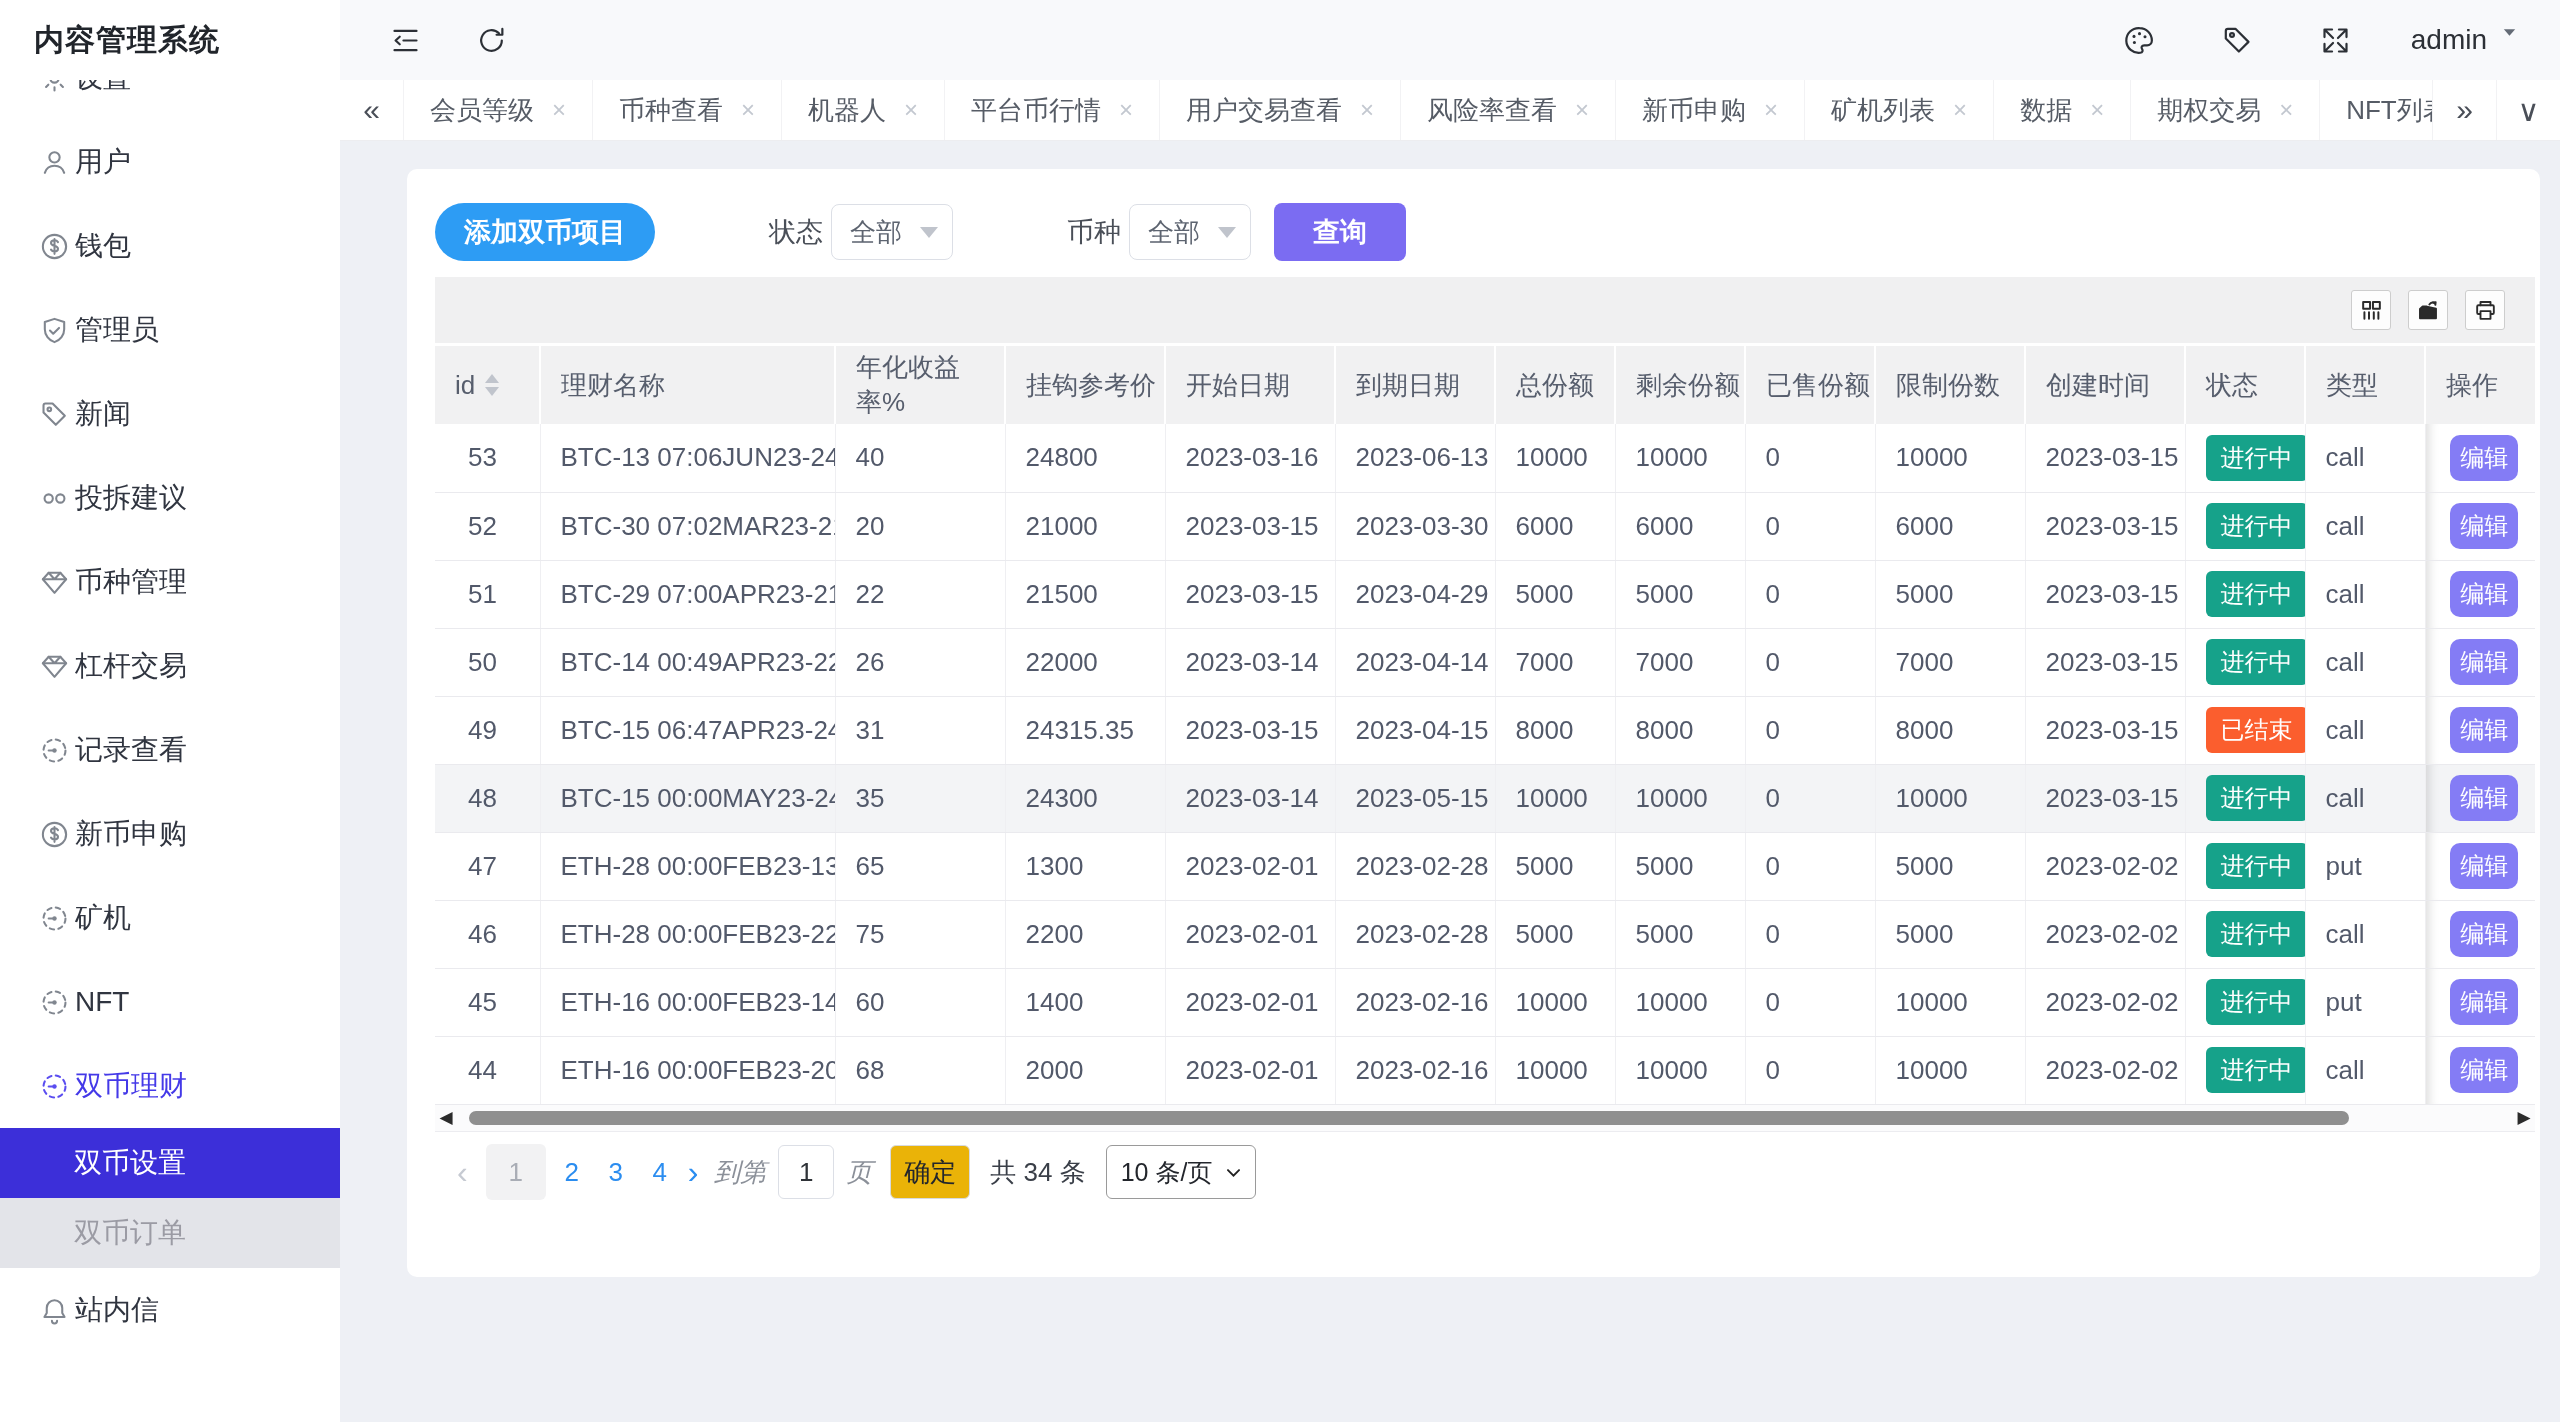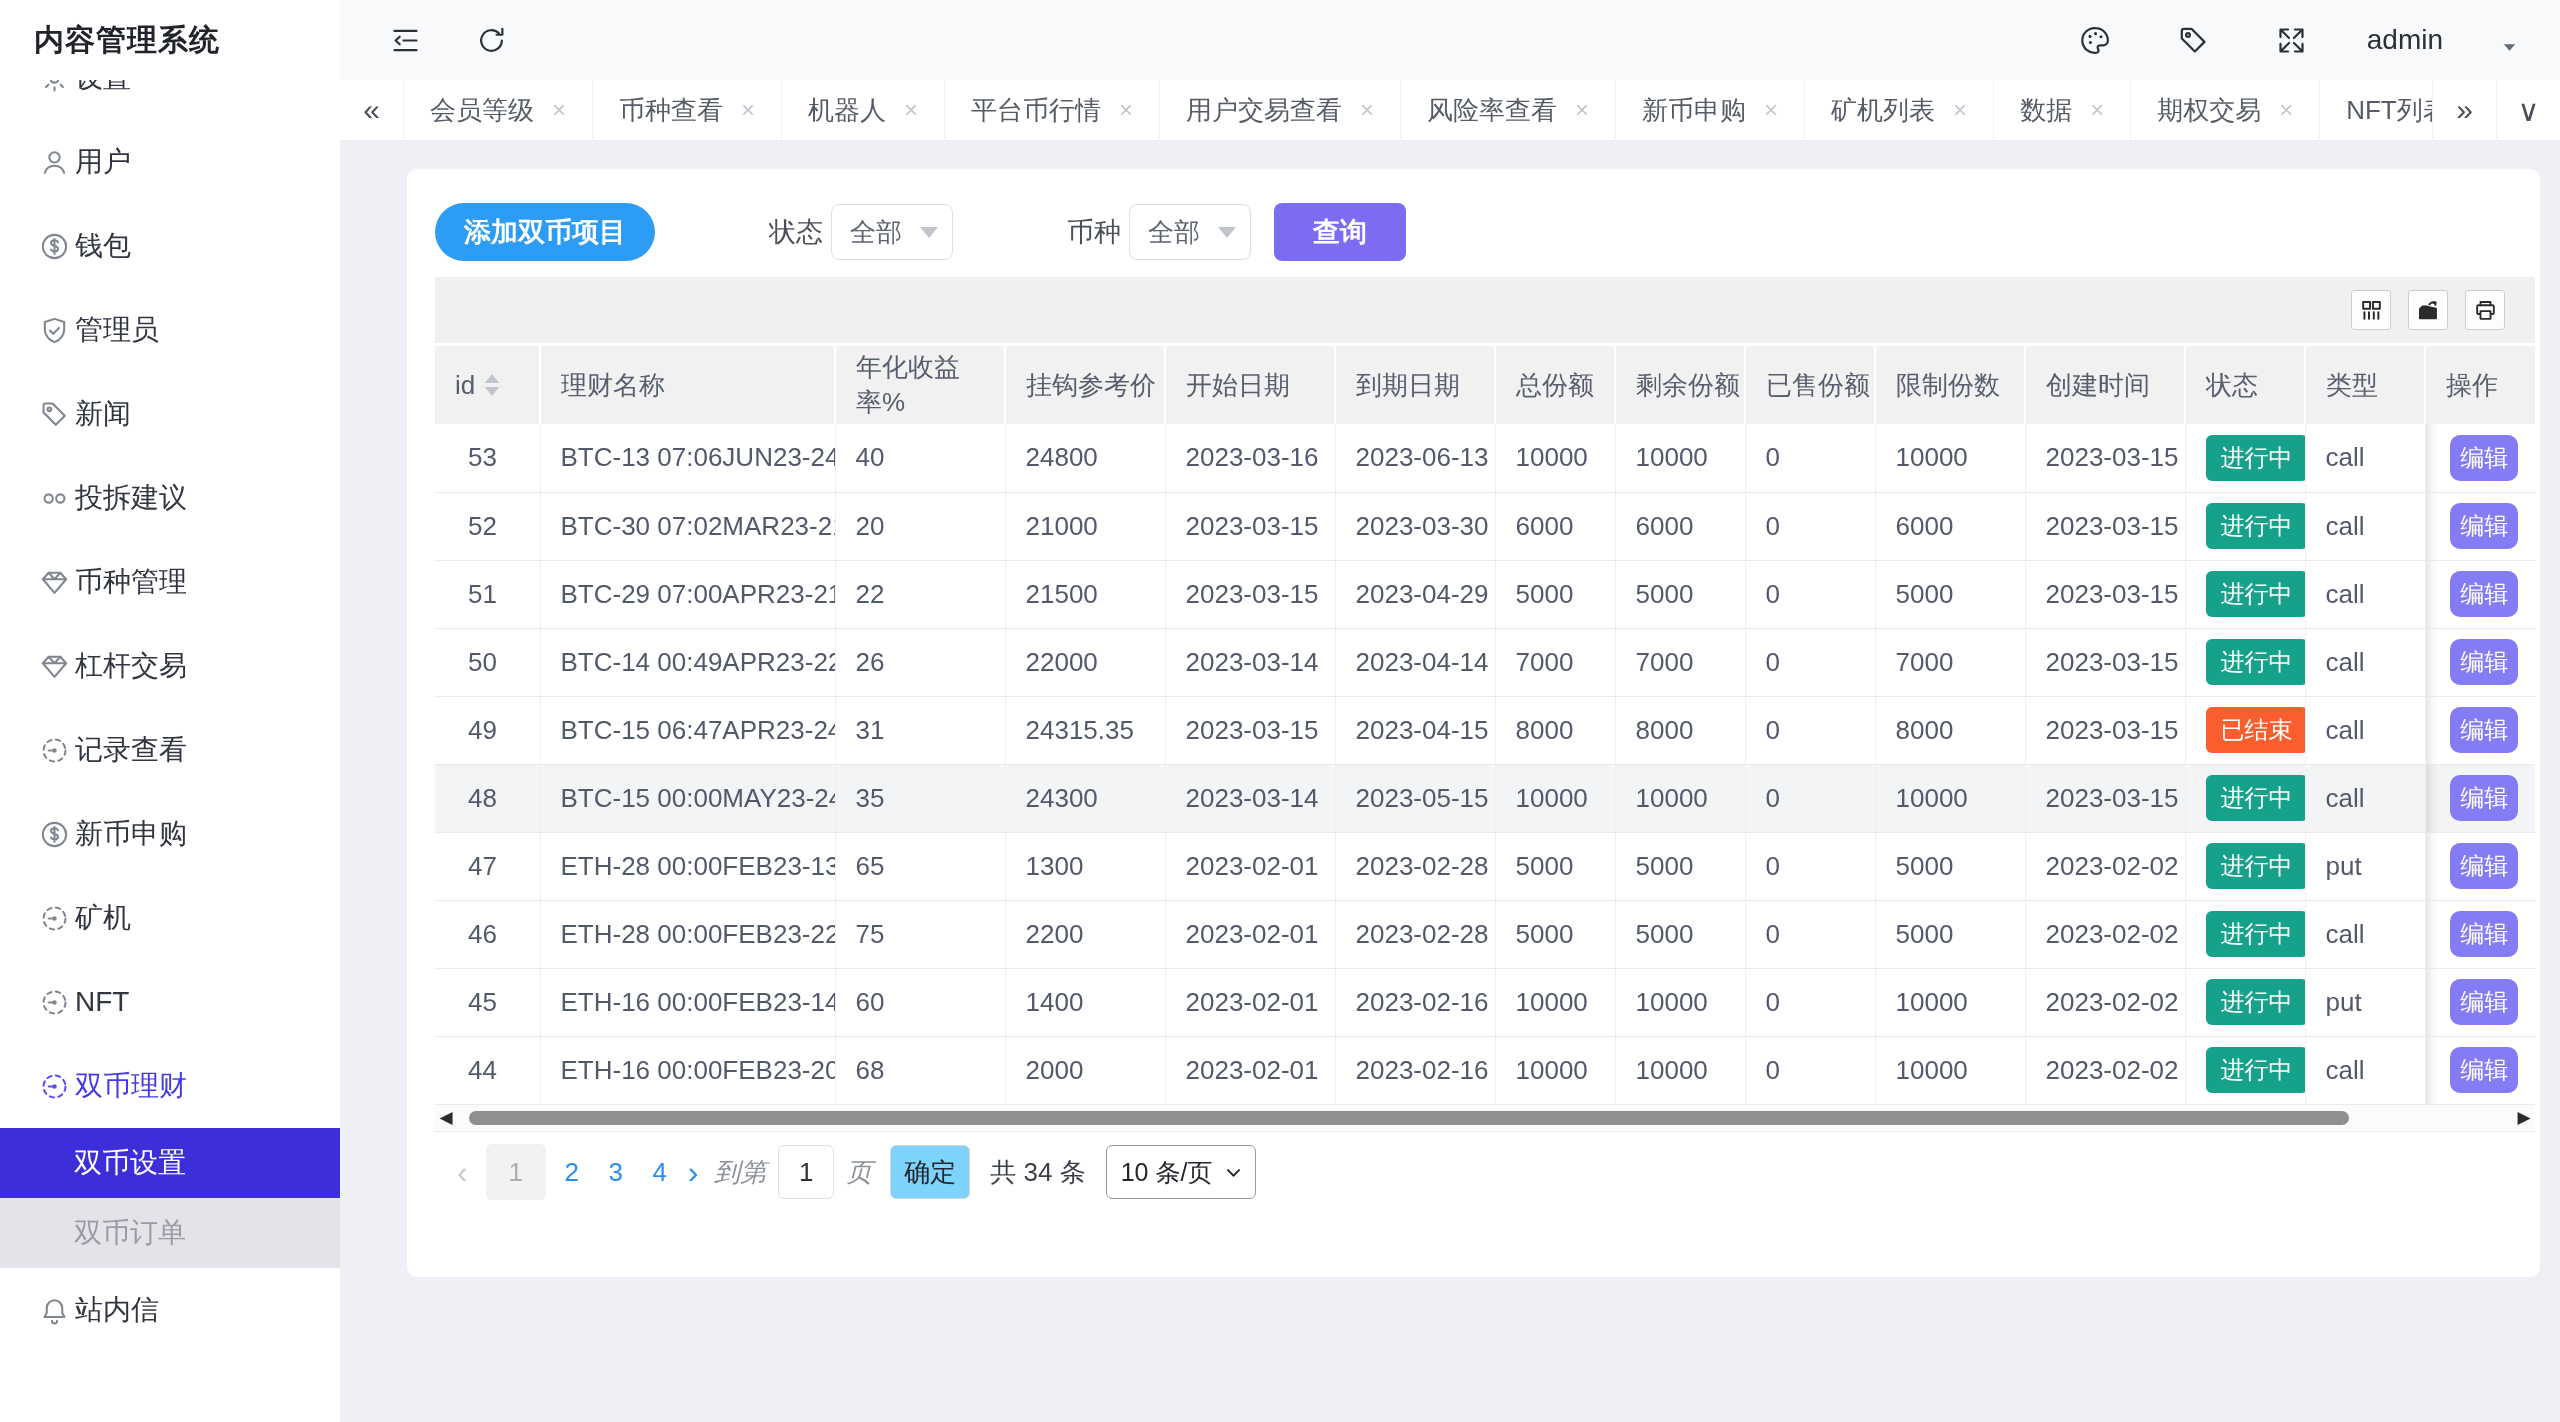--- a/index.html
+++ b/index.html
@@ -22,21 +22,21 @@
   .smi.active { background:#3c2fd9; color:#fff; }
 
   
   .topbar { position:fixed; left:340px; right:0; top:0; height:80px; background:#f8f9fb; display:flex; align-items:center; padding:0 42px 0 46px; z-index:4; border-top-left-radius:0; }
   .tb-icon { width:38px; height:38px; color:#2c3036; display:flex; align-items:center; justify-content:center; cursor:pointer; }
   .tb-icon svg { width:33px; height:33px; }
   .tb-gap { width:48px; }
   .tb-spacer { flex:1; }
   .tb-right .tb-icon { margin-left:60px; }
   .tb-right { display:flex; align-items:center; }
-  .admin { display:flex; align-items:flex-end; margin-left:56px; cursor:pointer;gap:44px; }
+  .admin { display:flex; align-items:flex-start; margin-left:56px; cursor:pointer; }
   .admin .name { font-size:28px; color:#2c3036; }
   .admin .caret { margin-left:14px; color:#646b76; }
 
   
   .tabbar { position:fixed; left:340px; right:0; top:80px; height:61px; background:#fff; border-bottom:1px solid #ededf0; display:flex; align-items:stretch; z-index:4; }
   .tab-ctl { width:64px; display:flex; align-items:center; justify-content:center; font-size:30px; color:#4a4f58; cursor:pointer; }
   .tab-ctl.l { border-right:1px solid #f2f2f4; }
   .tab-ctl.r { border-left:1px solid #f2f2f4; }
   .tabs { display:flex; overflow:hidden; flex:1; }
   .tab { display:flex; align-items:center; padding:0 26px; border-right:1px solid #f2f2f4; font-size:26px; color:#565c66; white-space:nowrap; cursor:pointer; }
@@ -80,21 +80,21 @@
   .hs-track { flex:1; height:14px; position:relative; }
   .hs-thumb { position:absolute; left:12px; top:0; height:14px; width:1880px; background:#8f8f8f; border-radius:7px; cursor:pointer; }
 
   .pagination { width:2100px; height:82px; border-top:1px solid #ececf0; display:flex; align-items:center; padding-left:16px; }
   .pg-prev { color:#c6cad2; font-size:32px; margin:0 18px 0 6px; cursor:pointer; }
   .pg-next { color:#2b8df0; font-size:32px; margin:0 16px 0 6px; cursor:pointer; }
   .pg-num { min-width:44px; height:56px; display:flex; align-items:center; justify-content:center; font-size:26px; color:#2b8df0; cursor:pointer; }
   .pg-num.current { width:60px; background:#f2f2f3; border-radius:6px; color:#a9adb5; margin-right:4px; }
   .pg-txt { font-size:26px; color:#8b9099;font-style:italic; }
   .goto-input { width:56px; height:54px; border:1px solid #dcdfe6; border-radius:6px; text-align:center; font-size:26px; color:#2f3338; margin:0 12px; font-family:inherit; }
-  .btn-confirm { height:54px; padding:0 13px; border:1px solid #d7dae0; background:#7dd3fc; border-radius:6px; font-size:26px; color:#23262c; margin:0 16px 0 18px; cursor:pointer; font-family:inherit; }
+  .btn-confirm { height:54px; padding:0 13px; border:1px solid #d7dae0; background:#eab308; border-radius:6px; font-size:26px; color:#23262c; margin:0 16px 0 18px; cursor:pointer; font-family:inherit; }
   .pg-total { font-size:26px; color:#3a3f48; margin:0 20px 0 4px; }
   .size-select { height:54px; border:1px solid #9a9a9a; border-radius:6px; display:flex; align-items:center; padding:0 12px 0 14px; font-size:25px; color:#23262c; cursor:pointer; background:#fff; }
   .size-select .chev { margin-left:12px; color:#222; }
 </style>
 </head>
 <body>
 
 <aside class="sidebar">
   <div class="logo">内容管理系统</div>
   <nav class="menu" id="sidebar-menu">

